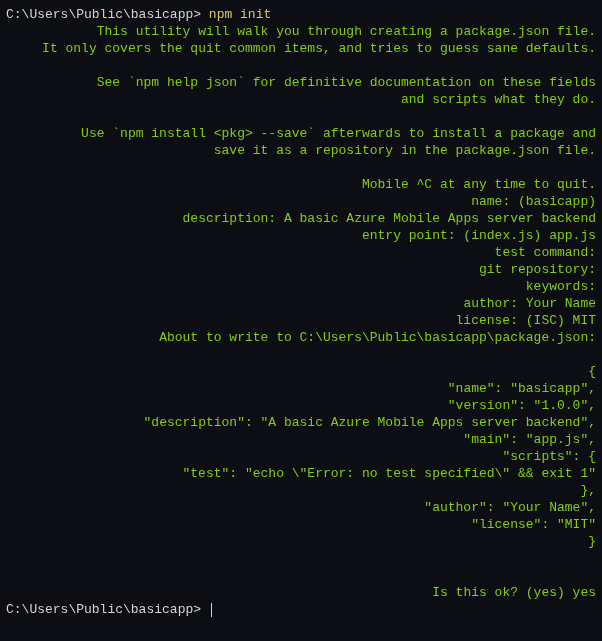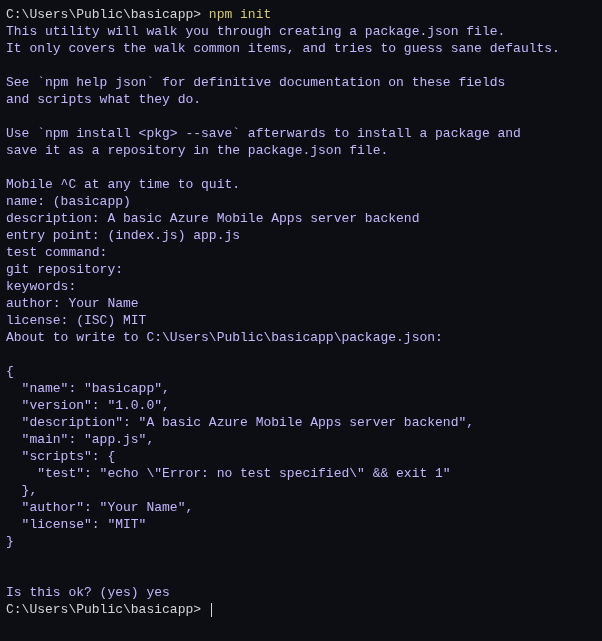--- a/index.html
+++ b/index.html
@@ -21,41 +21,42 @@
     .terminal-line {
       white-space: pre;
     }
     .prompt-prefix {
       color: #d4d4d4;
     }
     .command {
       color: #d6c96f;
     }
     .output {
-      color: #c4b5fd;
+      color: #84cc16;
+      text-align: right;
     }
     .cursor {
       display: inline-block;
       width: 1px;
       height: 14px;
       background: #d4d4d4;
       vertical-align: middle;
       margin-left: 2px;
     }
     .blank {
       height: 17px;
     }
   </style>
 </head>
 <body>
 
 <div class="terminal">
   <div class="terminal-line"><span class="prompt-prefix">C:\Users\Public\basicapp&gt; </span><span class="command">npm init</span></div>
   <div class="terminal-line output">This utility will walk you through creating a package.json file.</div>
-  <div class="terminal-line output">It only covers the walk common items, and tries to guess sane defaults.</div>
+  <div class="terminal-line output">It only covers the quit common items, and tries to guess sane defaults.</div>
   <div class="blank"></div>
   <div class="terminal-line output">See `npm help json` for definitive documentation on these fields</div>
   <div class="terminal-line output">and scripts what they do.</div>
   <div class="blank"></div>
   <div class="terminal-line output">Use `npm install &lt;pkg&gt; --save` afterwards to install a package and</div>
   <div class="terminal-line output">save it as a repository in the package.json file.</div>
   <div class="blank"></div>
   <div class="terminal-line output">Mobile ^C at any time to quit.</div>
   <div class="terminal-line output">name: (basicapp)</div>
   <div class="terminal-line output">description: A basic Azure Mobile Apps server backend</div>

